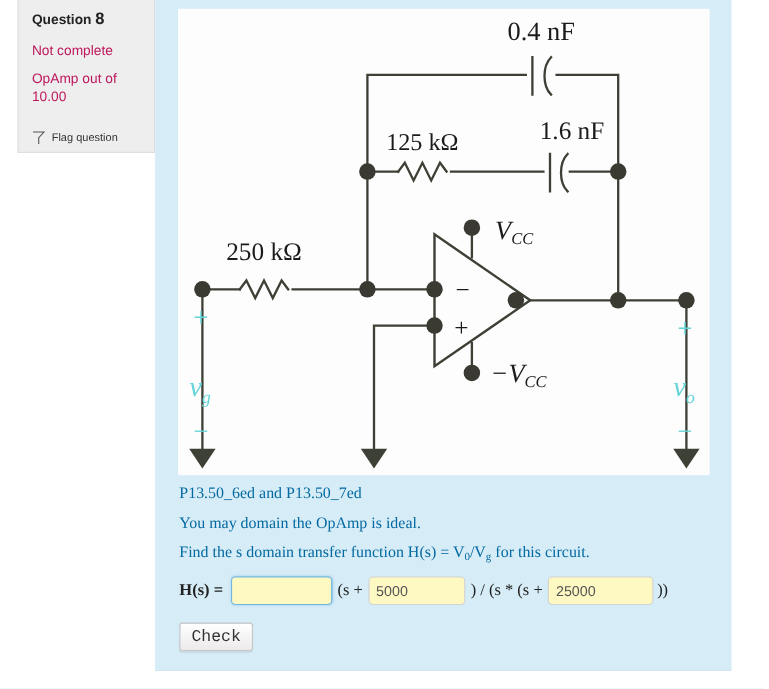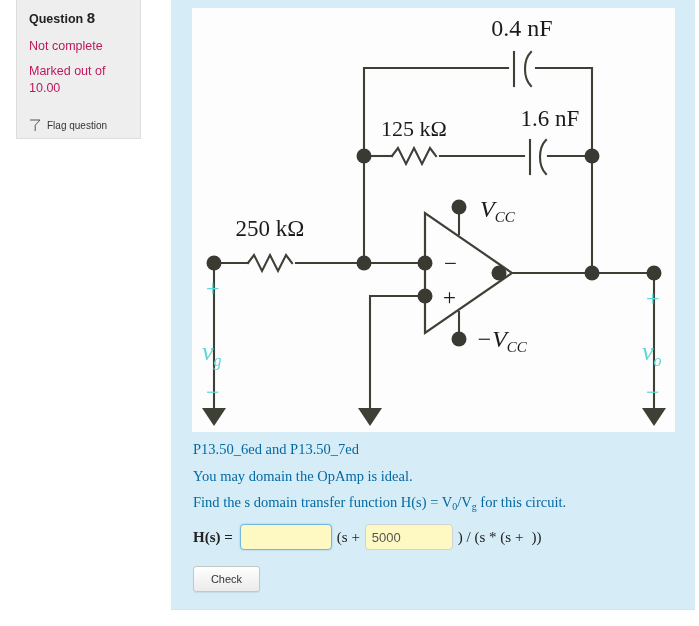--- a/index.html
+++ b/index.html
@@ -27,21 +27,20 @@
   .qinfo .marked{margin-bottom:2px;}
   .qinfo .marked2{margin-bottom:12px;}
   .flagrow{display:flex;align-items:center;gap:6px;font-size:10px;margin-top:24px;}
   .flagicon{display:inline-block;width:12px;height:13px;}
 
   
   .content{
     position:absolute;left:141px;top:0;width:524px;height:610px;
     background:#d6ecf7;
     box-sizing:border-box;
-    margin-left:30px;
   }
   .content:after{
     content:"";position:absolute;left:0;right:0;bottom:0;height:1px;background:#cfe6f2;
   }
 
   
   .circuit-img{
     position:absolute;left:21px;top:8px;width:483px;height:424px;
     background:#fdfdfd;
   }
@@ -80,37 +79,37 @@
   }
   input.ansbox.mid{width:88px;}
   input.ansbox.last{width:96px;}
 
   
   .checkbtn{
     position:absolute;left:22px;top:566px;
     width:67px;height:26px;
     border:1px solid #c6c6c6;border-radius:3px;
     background:linear-gradient(#ffffff,#eceaea);
-    color:#333;font-family:Liberation Sans, sans-serif;font-size:11px;
+    color:#333;font-family:Liberation Mono, monospace;font-size:15px;
     cursor:pointer;
     box-shadow:0 1px 1px rgba(0,0,0,.07);
   }
 </style>
 </head>
 <body>
 
 <div class="page">
 
   <div class="qinfo">
     <div class="qtitle">
       <span>Question</span>
       <span class="num">8</span>
     </div>
     <div class="line">Not complete</div>
-    <div class="line marked">Marked out of</div>
+    <div class="line marked">OpAmp out of</div>
     <div class="line marked2">10.00</div>
     <div class="flagrow">
       <span class="flagicon">
         <svg width="12" height="13" viewBox="0 0 12 13">
           <path d="M1 1 L11 1 L6.2 6.2 L6.2 12" fill="none" stroke="#555" stroke-width="1"></path>
         </svg>
       </span>
       <span>Flag question</span>
     </div>
   </div>
@@ -222,19 +221,20 @@
         <span>Find the s domain transfer function H(s) = V</span><span class="sub">0</span><span>/V</span><span class="sub">g</span><span> for this circuit.</span>
       </p>
     </div>
 
     <div class="answer-row">
       <span class="lbl">H(s) =</span>
       <input class="ansbox first" type="text" autofocus="" value="" style="">
       <span class="op">(s +</span>
       <input class="ansbox mid" type="text" value="5000" style="">
       <span class="op">) / (s * (s +</span>
+      <input class="ansbox last" type="text" value="25000" style="">
       <span class="op tight">))</span>
     </div>
 
     <button class="checkbtn">Check</button>
 
   </div>
 </div>
 
 </body></html>

